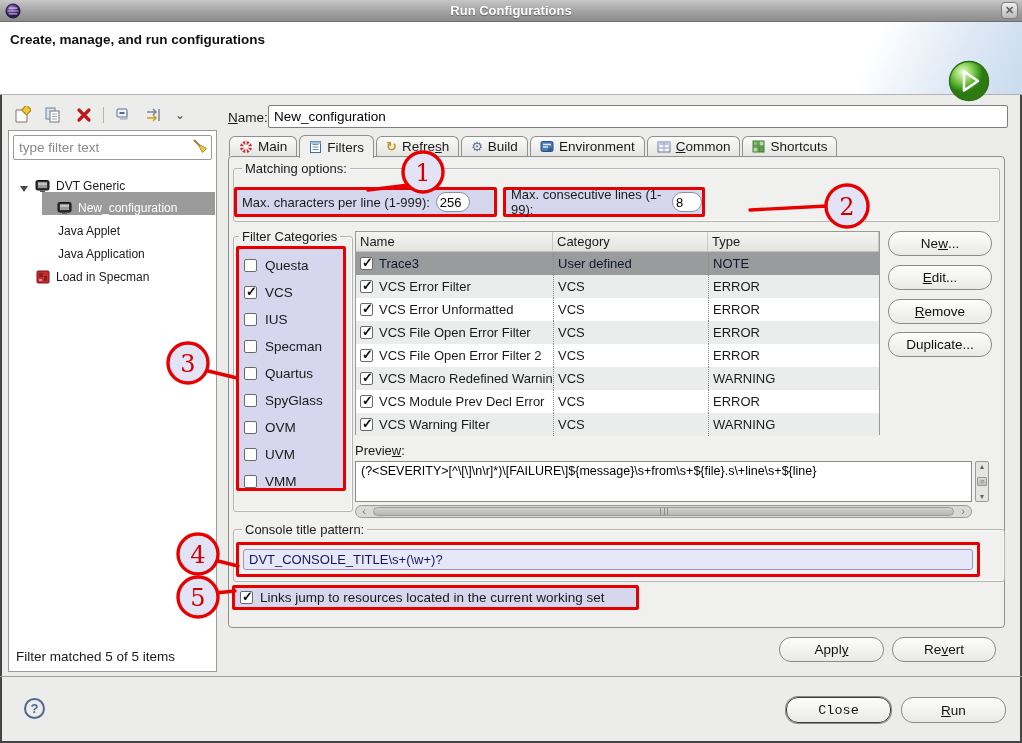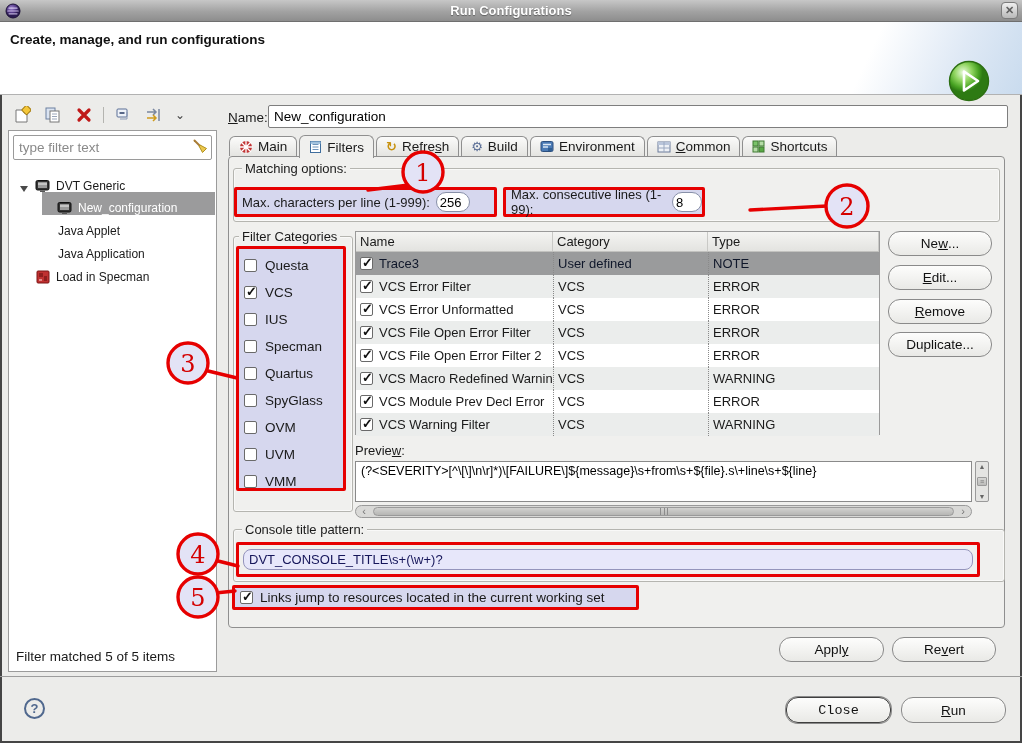--- a/index.html
+++ b/index.html
@@ -99,21 +99,21 @@
   .vthumb{width:10px;height:9px;background:linear-gradient(#d6d6d4,#bcbcba);border:1px solid #9a9a9a;border-radius:1px;
     display:flex;align-items:center;justify-content:center;font-size:7px;color:#777;line-height:4px;}
   .hscroll{left:355px;top:505px;width:617px;height:13px;border:1px solid #9a9a9a;border-radius:7px;
     background:#d9d9d7;display:flex;align-items:center;}
   .harrow{width:16px;text-align:center;font-size:11px;color:#777;line-height:11px;}
   .hthumb{flex:1;height:9px;margin:0 1px;background:linear-gradient(#d2d2d0,#b6b6b4);
     border:1px solid #9a9a9a;border-radius:5px;display:flex;align-items:center;justify-content:center;}
   .grip{width:8px;height:7px;border-left:1px solid #8c8c8c;border-right:1px solid #8c8c8c;
     background:linear-gradient(to right,transparent 3px,#8c8c8c 3px,#8c8c8c 4px,transparent 4px);}
   
-  .console-field{width:100%;height:100%;background:#e7e7fa;border:1px solid #9494bc;border-radius:8px;
+  .console-field{width:100%;height:100%;background:#e7e7fa;border:1px solid #9494bc;border-radius:3px;
     font:13px "Liberation Sans",sans-serif;color:#16165a;padding:0 5px;}
   
   .hsep{left:0;top:676px;width:1022px;height:1px;background:#9d9d9d;}
   .help{left:24px;top:698px;width:21px;height:21px;border:2px solid #50688e;border-radius:50%;
     color:#50688e;font-weight:bold;font-size:13px;display:flex;align-items:center;justify-content:center;}
   
   .overlay{left:0;top:0;width:1022px;height:743px;pointer-events:none;z-index:9;}
 </style>
 </head>
 <body>

